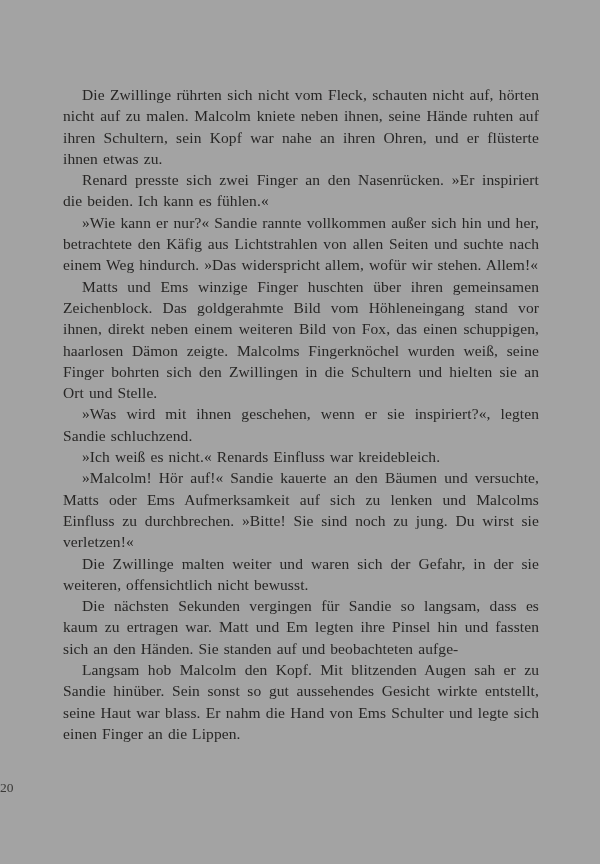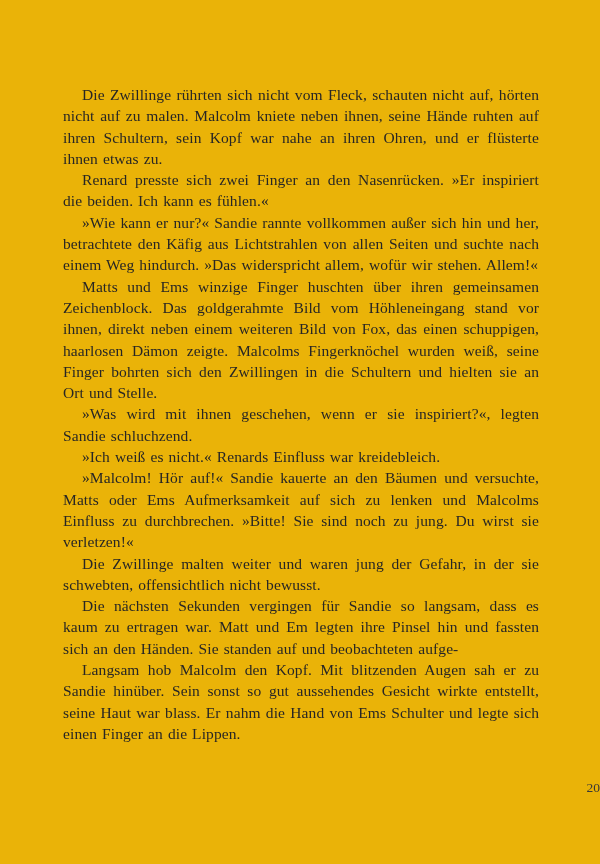--- a/index.html
+++ b/index.html
@@ -4,21 +4,21 @@
 <style>
   html, body {
     margin: 0;
     padding: 0;
     background: #ffffff;
   }
   .page {
     position: relative;
     width: 600px;
     height: 864px;
-    background: #eab308;
+    background: #a3a3a3;
     overflow: hidden;
     font-family: "Liberation Serif", "DejaVu Serif", serif;
     color: #272625;
   }
   .text-block {
     position: absolute;
     left: 63px;
     top: 84px;
     width: 476px;
   }
@@ -30,35 +30,35 @@
     text-align: justify;
     text-indent: 19px;
     letter-spacing: 0.1px;
     word-spacing: 1px;
   }
   .page-number {
     position: absolute;
     left: 0;
     top: 780px;
     width: 100%;
-    text-align: right;
+    text-align: left;
     font-size: 13.5px;
     color: #3a3937;
   }
 </style>
 </head>
 <body>
 
 <div class="page">
   <div class="text-block">
     <p>Die Zwillinge rührten sich nicht vom Fleck, schauten nicht auf, hörten nicht auf zu malen. Malcolm kniete neben ihnen, seine Hände ruhten auf ihren Schultern, sein Kopf war nahe an ihren Ohren, und er flüsterte ihnen etwas zu.</p>
     <p>Renard presste sich zwei Finger an den Nasenrücken. »Er inspiriert die beiden. Ich kann es fühlen.«</p>
     <p>»Wie kann er nur?« Sandie rannte vollkommen außer sich hin und her, betrachtete den Käfig aus Lichtstrahlen von allen Seiten und suchte nach einem Weg hindurch. »Das widerspricht allem, wofür wir stehen. Allem!«</p>
     <p>Matts und Ems winzige Finger huschten über ihren gemeinsamen Zeichenblock. Das goldgerahmte Bild vom Höhleneingang stand vor ihnen, direkt neben einem weiteren Bild von Fox, das einen schuppigen, haarlosen Dämon zeigte. Malcolms Fingerknöchel wurden weiß, seine Finger bohrten sich den Zwillingen in die Schultern und hielten sie an Ort und Stelle.</p>
     <p>»Was wird mit ihnen geschehen, wenn er sie inspiriert?«, legten Sandie schluchzend.</p>
     <p>»Ich weiß es nicht.« Renards Einfluss war kreidebleich.</p>
     <p>»Malcolm! Hör auf!« Sandie kauerte an den Bäumen und versuchte, Matts oder Ems Aufmerksamkeit auf sich zu lenken und Malcolms Einfluss zu durchbrechen. »Bitte! Sie sind noch zu jung. Du wirst sie verletzen!«</p>
-    <p>Die Zwillinge malten weiter und waren jung der Gefahr, in der sie schwebten, offensichtlich nicht bewusst.</p>
+    <p>Die Zwillinge malten weiter und waren sich der Gefahr, in der sie weiteren, offensichtlich nicht bewusst.</p>
     <p>Die nächsten Sekunden vergingen für Sandie so langsam, dass es kaum zu ertragen war. Matt und Em legten ihre Pinsel hin und fassten sich an den Händen. Sie standen auf und beobachteten aufge-</p>
     <p>Langsam hob Malcolm den Kopf. Mit blitzenden Augen sah er zu Sandie hinüber. Sein sonst so gut aussehendes Gesicht wirkte entstellt, seine Haut war blass. Er nahm die Hand von Ems Schulter und legte sich einen Finger an die Lippen.</p>
   </div>
   <div class="page-number">20</div>
 </div>
 
 </body></html>

